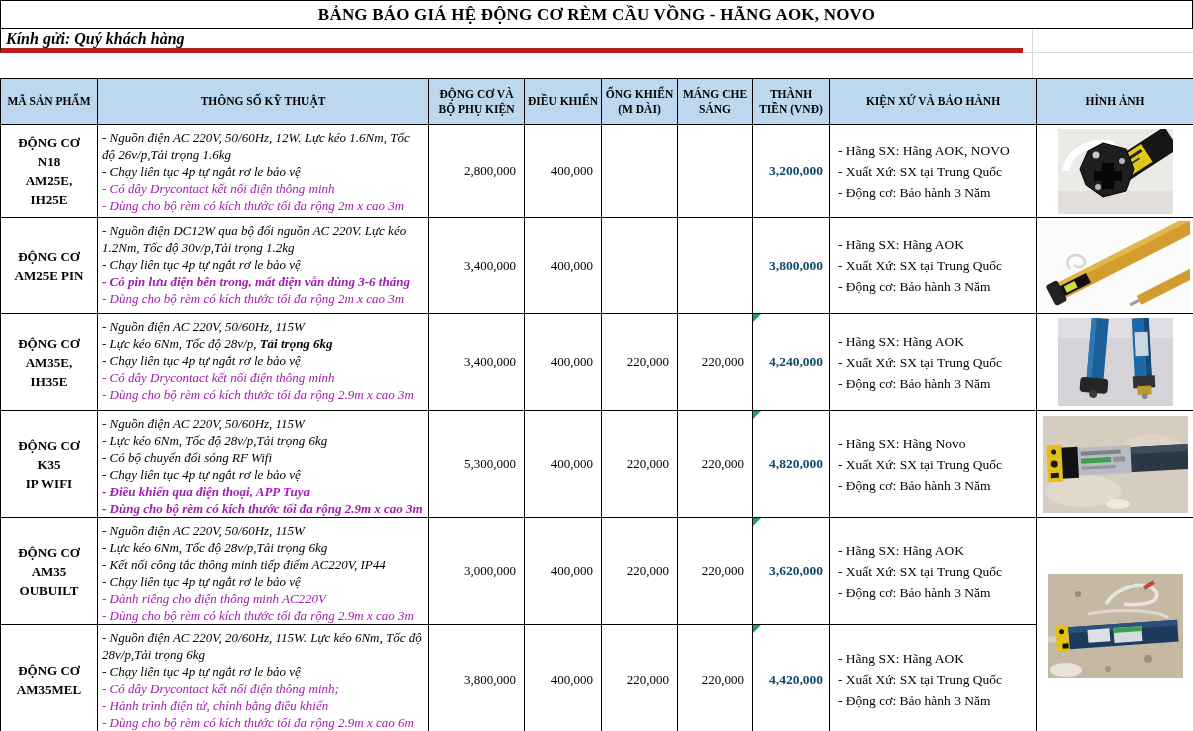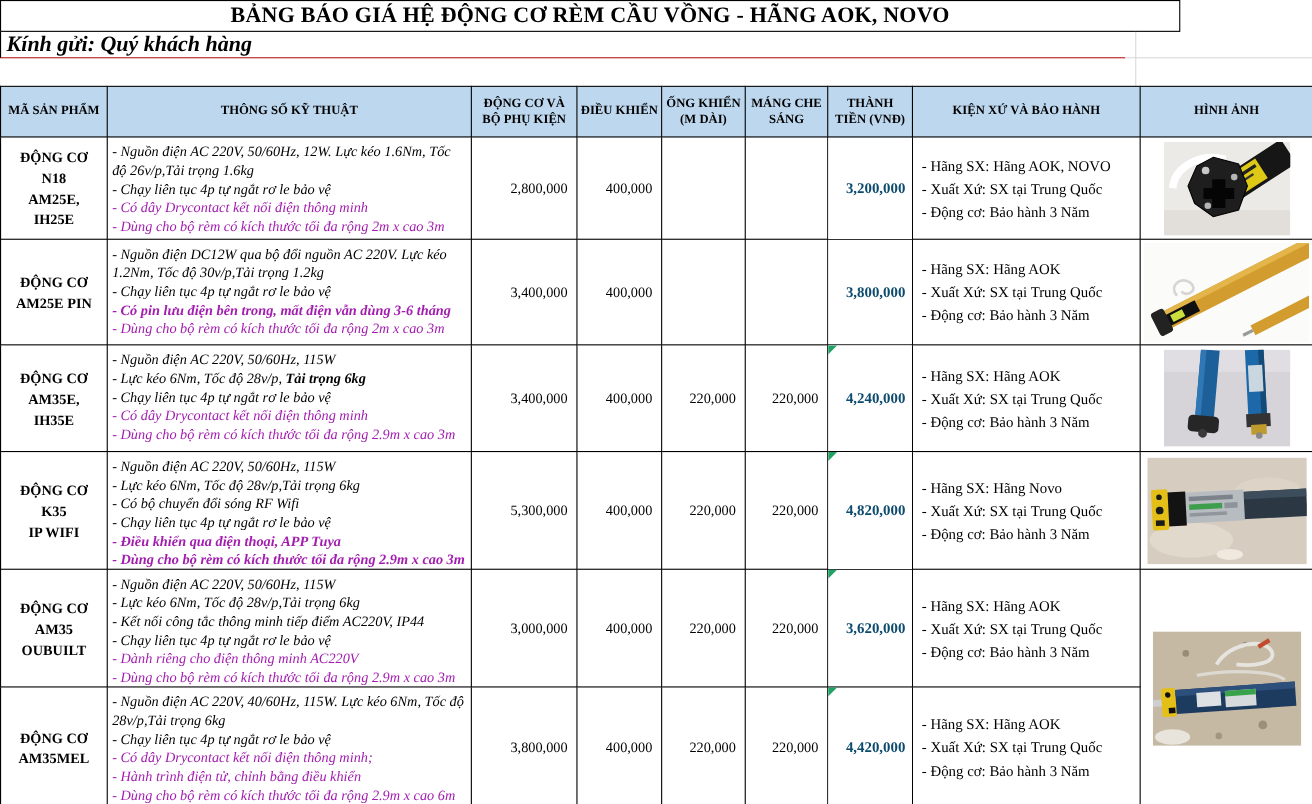--- a/index.html
+++ b/index.html
@@ -1,25 +1,25 @@
 <!DOCTYPE html>
 <html><head>
 <meta charset="utf-8">
 <style>
   html,body{margin:0;padding:0;background:#fff;}
   #sheet{position:relative;width:1193px;height:731px;background:#fff;overflow:hidden;
          font-family:"Liberation Serif", serif;color:#000;}
 
   
-  .title-cell{position:absolute;left:0;top:0;width:1073px;height:29px;box-sizing:border-box;
+  .title-cell{position:absolute;left:0;top:0;width:1193px;height:29px;box-sizing:border-box;
     border:1px solid #000;display:flex;align-items:center;justify-content:center;
-    font-weight:bold;font-size:20px;letter-spacing:.2px;}
+    font-weight:bold;font-size:17px;letter-spacing:.2px;}
   .greeting-cell{position:absolute;left:0;top:29px;width:1023px;height:24px;box-sizing:border-box;
-    border-left:1px solid #000;border-bottom:1px solid #b91c1c;display:flex;align-items:center;
-    padding-left:5px;font-weight:bold;font-style:italic;font-size:20px;}
+    border-left:1px solid #000;border-bottom:5px solid #b91c1c;display:flex;align-items:center;
+    padding-left:5px;font-weight:bold;font-style:italic;font-size:16px;}
   .desc-cell{position:absolute;left:0;top:53px;width:1023px;height:25px;box-sizing:border-box;
     border-left:1px solid #000;display:flex;align-items:center;padding-left:5px;
     font-style:italic;font-size:14px;}
   .gridline-v{position:absolute;left:1032px;top:29px;width:1px;height:49px;background:#d9d9d9;}
   .gridline-h{position:absolute;left:1023px;top:52px;width:170px;height:1px;background:#d9d9d9;}
 
   
   table.price-table{position:absolute;left:0;top:78px;width:1193px;table-layout:fixed;
     border-collapse:collapse;}
   .price-table th{background:#BDD7EE;border:1px solid #000;font-size:11.5px;font-weight:bold;
@@ -292,21 +292,21 @@
               </g>
 </svg>
           </td>
         </tr>
         <tr style="height: 110px;">
           <td class="code-td">
             <div>ĐỘNG CƠ</div>
             <div>AM35MEL</div>
           </td>
           <td class="specs-td">
-            <div class="spec-line"><span>- Nguồn điện AC 220V, 40/60Hz, 115W. Lực kéo 6Nm, Tốc độ 28v/p,Tải trọng 6kg</span></div>
+            <div class="spec-line"><span>- Nguồn điện AC 220V, 20/60Hz, 115W. Lực kéo 6Nm, Tốc độ 28v/p,Tải trọng 6kg</span></div>
             <div class="spec-line"><span>- Chạy liên tục 4p tự ngắt rơ le bảo vệ</span></div>
             <div class="spec-line red"><span>- Có dây Drycontact kết nối điện thông minh;</span></div>
             <div class="spec-line red"><span>- Hành trình điện tử, chỉnh bằng điều khiển</span></div>
             <div class="spec-line red"><span>- Dùng cho bộ rèm có kích thước tối đa rộng 2.9m x cao 6m</span></div>
           </td>
           <td class="num-td">3,800,000</td>
           <td class="num-td">400,000</td>
           <td class="num-td">220,000</td>
           <td class="num-td">220,000</td>
           <td class="total-td"><span class="flag"></span><span class="total-val">4,420,000</span></td>

